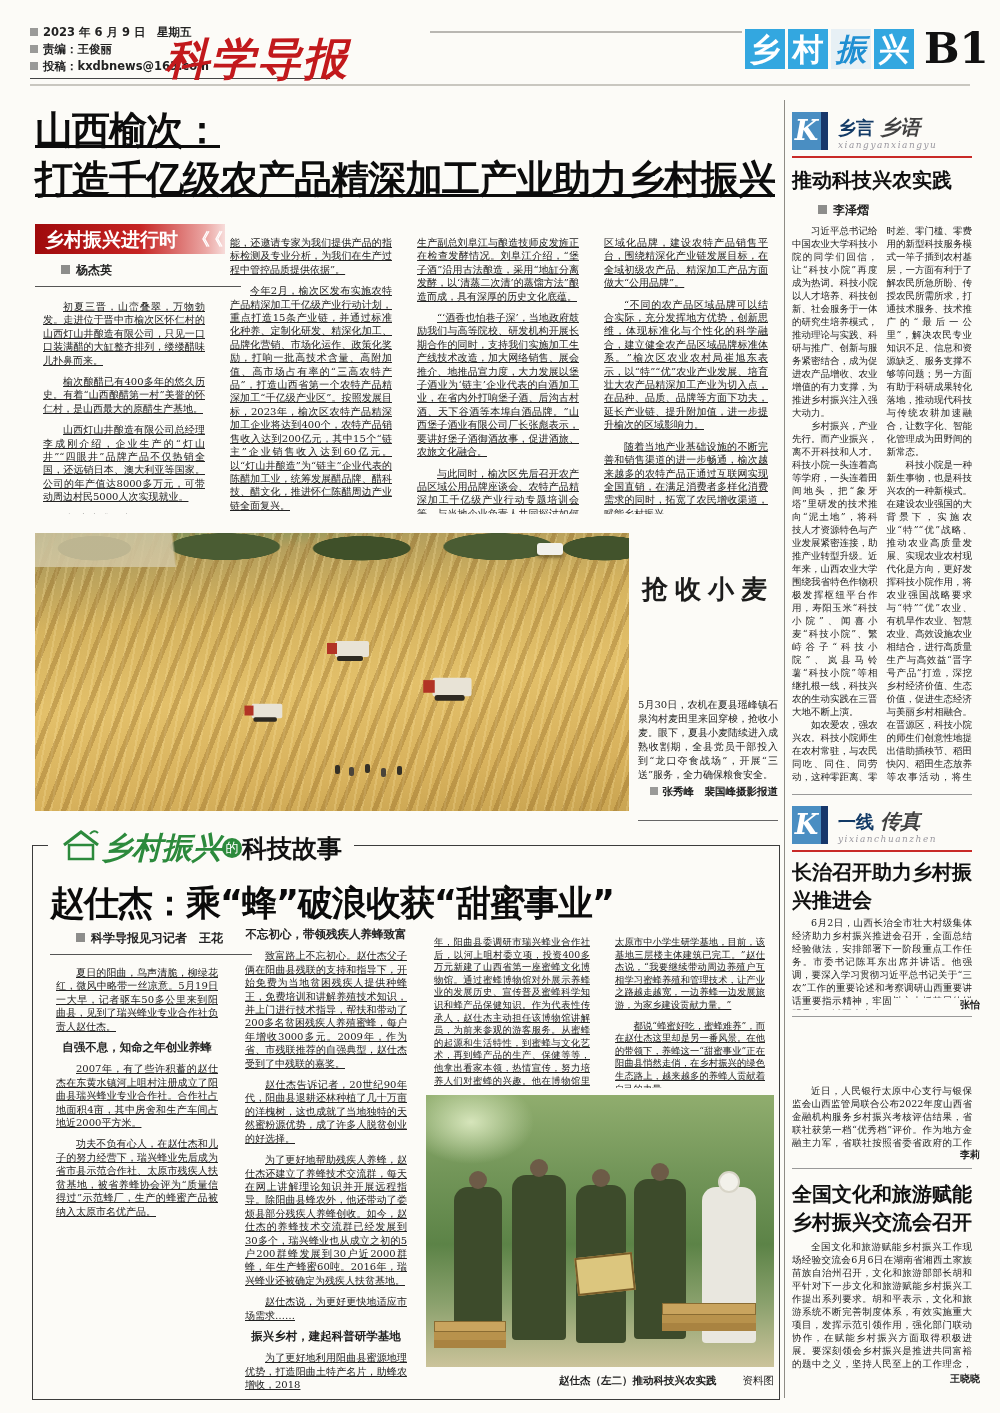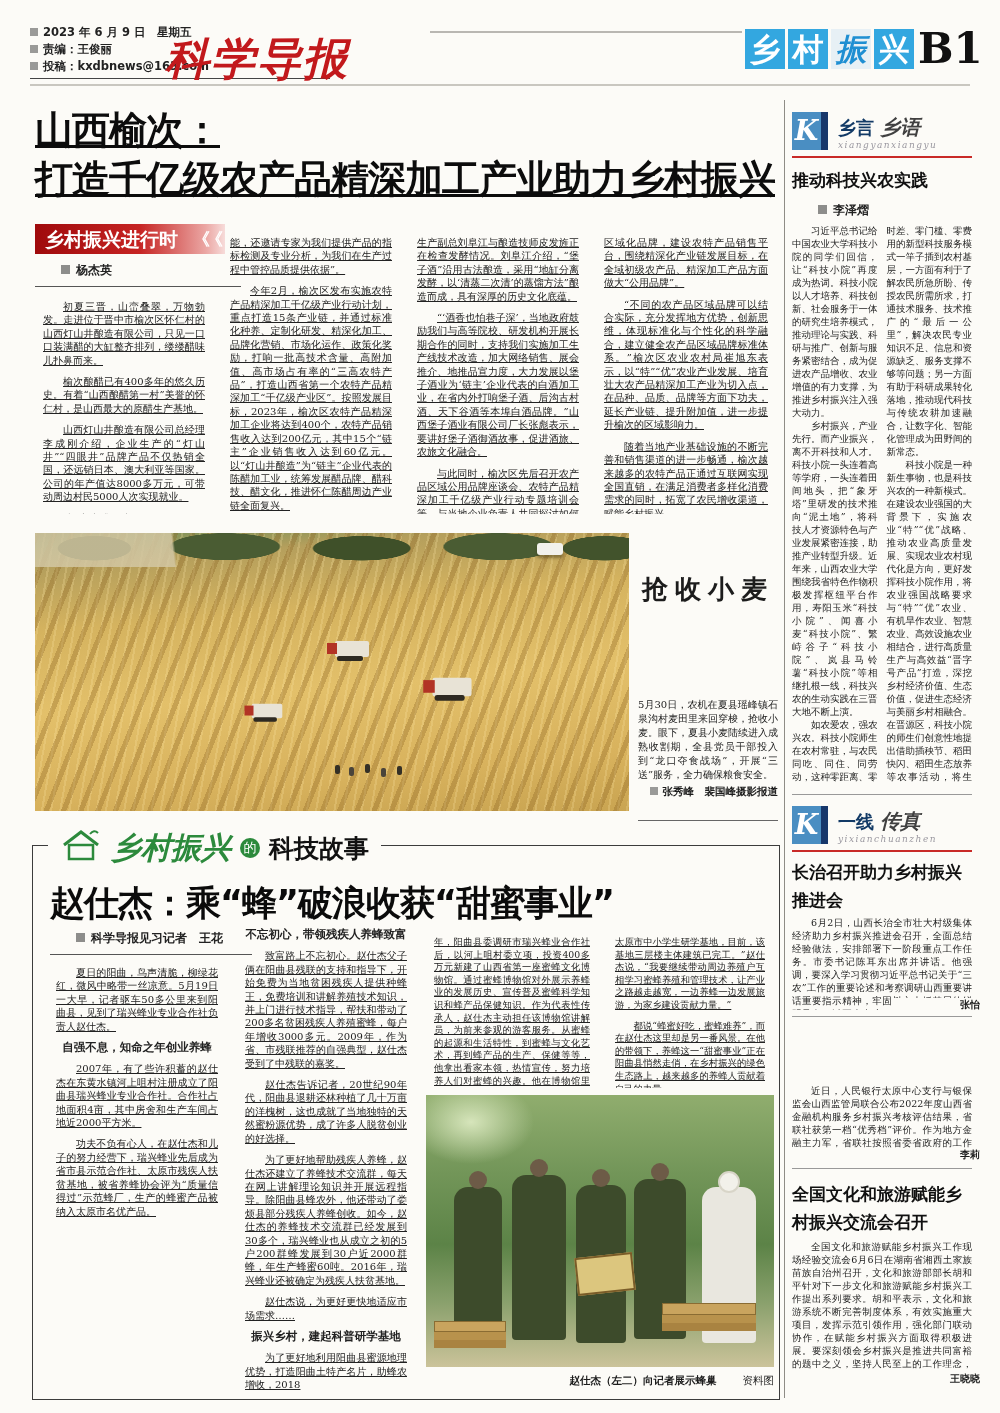--- a/index.html
+++ b/index.html
@@ -10,21 +10,21 @@
   
   .hd-small{font-size:11.5px;font-weight:bold;line-height:17px;color:#222;}
   .hd-small .row::before{content:"";display:inline-block;width:8px;height:8px;background:#9a9a98;margin-right:5px;}
   .hd-underline{border-bottom:1.5px solid #444;padding-bottom:3px;}
   .masthead{font-size:44px;font-weight:900;font-style:italic;color:#c2191c;letter-spacing:2px;
             font-family:"DejaVu Serif",serif;}
   .grayrule{background:#b9b7b2;height:2px;}
   .sec-box{display:inline-block;width:40px;height:40px;background:#33a7e0;color:#fff;
            font-size:31px;font-weight:900;text-align:center;line-height:40px;margin-left:3px;}
   .sec-box.script{background:#e7f0f5;color:#1f8fd2;font-style:italic;font-weight:900;}
-  .pageno{font-size:42px;font-weight:900;font-family:"DejaVu Serif",serif;color:#111;margin-left:4px;}
+  .pageno{font-size:42px;font-weight:900;font-family:"DejaVu Serif",serif;color:#111;margin-left:10px;}
   
   .lead-title{font-size:38px;line-height:49px;font-weight:900;color:#0c0c0c;letter-spacing:-1px;}
   .kicker{width:190px;height:30px;background:linear-gradient(90deg,#9f0a0c 0%,#c62423 55%,#eba7a4 90%,#f7dcda 100%);
           color:#fff;font-weight:900;font-size:19px;line-height:30px;padding-left:10px;box-sizing:border-box;}
   .kicker .chev{float:right;margin-right:6px;font-size:17px;letter-spacing:-4px;color:#fff;}
   .byline{font-size:12px;font-weight:bold;color:#222;padding-left:26px;}
   .byline::before{content:"";display:inline-block;width:9px;height:9px;background:#8d8d8b;margin-right:6px;}
   .byline.rule{border-bottom:1px solid #555;padding-bottom:7px;}
   .bodycol{font-size:10px;line-height:13.4px;text-align:justify;overflow:hidden;color:#222;}
   .bodycol p.para{margin:8px;text-indent:2em;text-decoration:underline;}
@@ -57,28 +57,28 @@
   .cap-credit{font-size:10.5px;font-weight:bold;text-align:right;margin-top:3px;}
   .cap-credit::before{content:"";display:inline-block;width:8px;height:8px;background:#9a9a98;margin-right:5px;}
   
   .klogo{width:36px;height:38px;background:#4a8ec2;border-right:7px solid #17376b;color:#fff;
          font-family:"DejaVu Serif",serif;font-size:27px;font-weight:900;font-style:italic;
          text-align:center;line-height:38px;box-sizing:border-box;}
   .sb-name{font-size:18px;font-weight:900;color:#123a66;}
   .sb-name .script{color:#404040;font-style:italic;font-size:20px;}
   .pinyin{font-size:9px;color:#9a98a0;letter-spacing:1.5px;font-style:italic;}
   .redrule{height:2px;background:#c92a28;}
-  .sb-title{font-size:17px;line-height:28px;font-weight:900;color:#101010;}
+  .sb-title{font-size:20px;line-height:28px;font-weight:900;color:#101010;}
   .sb-body{font-size:9.5px;line-height:13px;text-align:justify;overflow:hidden;}
   .sb-body p.para{margin:0;text-indent:2em;}
   .sb-author{font-size:10px;font-weight:bold;text-align:right;background:#fcfbf7;padding-left:8px;}
   .thinrule{height:1px;background:#999;}
   
   .storybox{border:1.5px solid #3c3c3c;}
-  .badge{background:#fcfbf7;display:flex;align-items:center;gap:9px;padding:0 12px;height:48px;}
+  .badge{background:#fcfbf7;display:flex;align-items:center;padding:0 12px;height:48px;}
   .badge .script{font-size:30px;font-weight:900;font-style:italic;color:#2c8a3c;}
   .badge .de{display:inline-block;width:20px;height:20px;border-radius:50%;background:#2c8a3c;color:#fff;
              font-size:13px;line-height:20px;text-align:center;font-style:normal;}
   .badge .rest{font-size:25px;font-weight:900;color:#111;}
   .story-title{font-size:35px;font-weight:900;letter-spacing:-1px;color:#0b0b0b;}
   
   .photo2{background:linear-gradient(180deg,#90ad6e 0%,#739659 28%,#5c8347 55%,#89a06c 76%,#cbc39a 100%);overflow:hidden;}
   .photo2 .glow{position:absolute;top:0;left:0;width:150px;height:90px;
       background:radial-gradient(90px 60px at 30% 30%,rgba(223,236,196,.9),rgba(0,0,0,0) 70%);}
   .fig{position:absolute;background:#3d4b2b;border-radius:14px 14px 4px 4px;}
@@ -268,17 +268,17 @@
     <div class="fig" style="left:28px;top:92px;width:48px;height:150px;"></div>
     <div class="fig" style="left:86px;top:80px;width:54px;height:165px;"></div>
     <div class="fig" style="left:150px;top:90px;width:50px;height:158px;"></div>
     <div class="fig" style="left:208px;top:84px;width:52px;height:160px;"></div>
     <div class="fig white" style="left:276px;top:92px;width:54px;height:156px;"></div>
     <div class="frame-held" style="left:150px;top:160px;"></div>
     <div class="hive" style="left:236px;top:208px;width:92px;height:10px;"></div>
     <div class="hive" style="left:8px;top:226px;width:70px;height:9px;"></div>
   </div>
   <div class="abs cap2" style="left:426px;top:1374px;width:348px;">
-    <span class="t">赵仕杰（左二）向记者展示蜂巢</span>
+    <span class="t">赵仕杰（左二）推动科技兴农实践</span>
     <span>资料图</span>
   </div>
 
 </div>
 
 </body></html>

